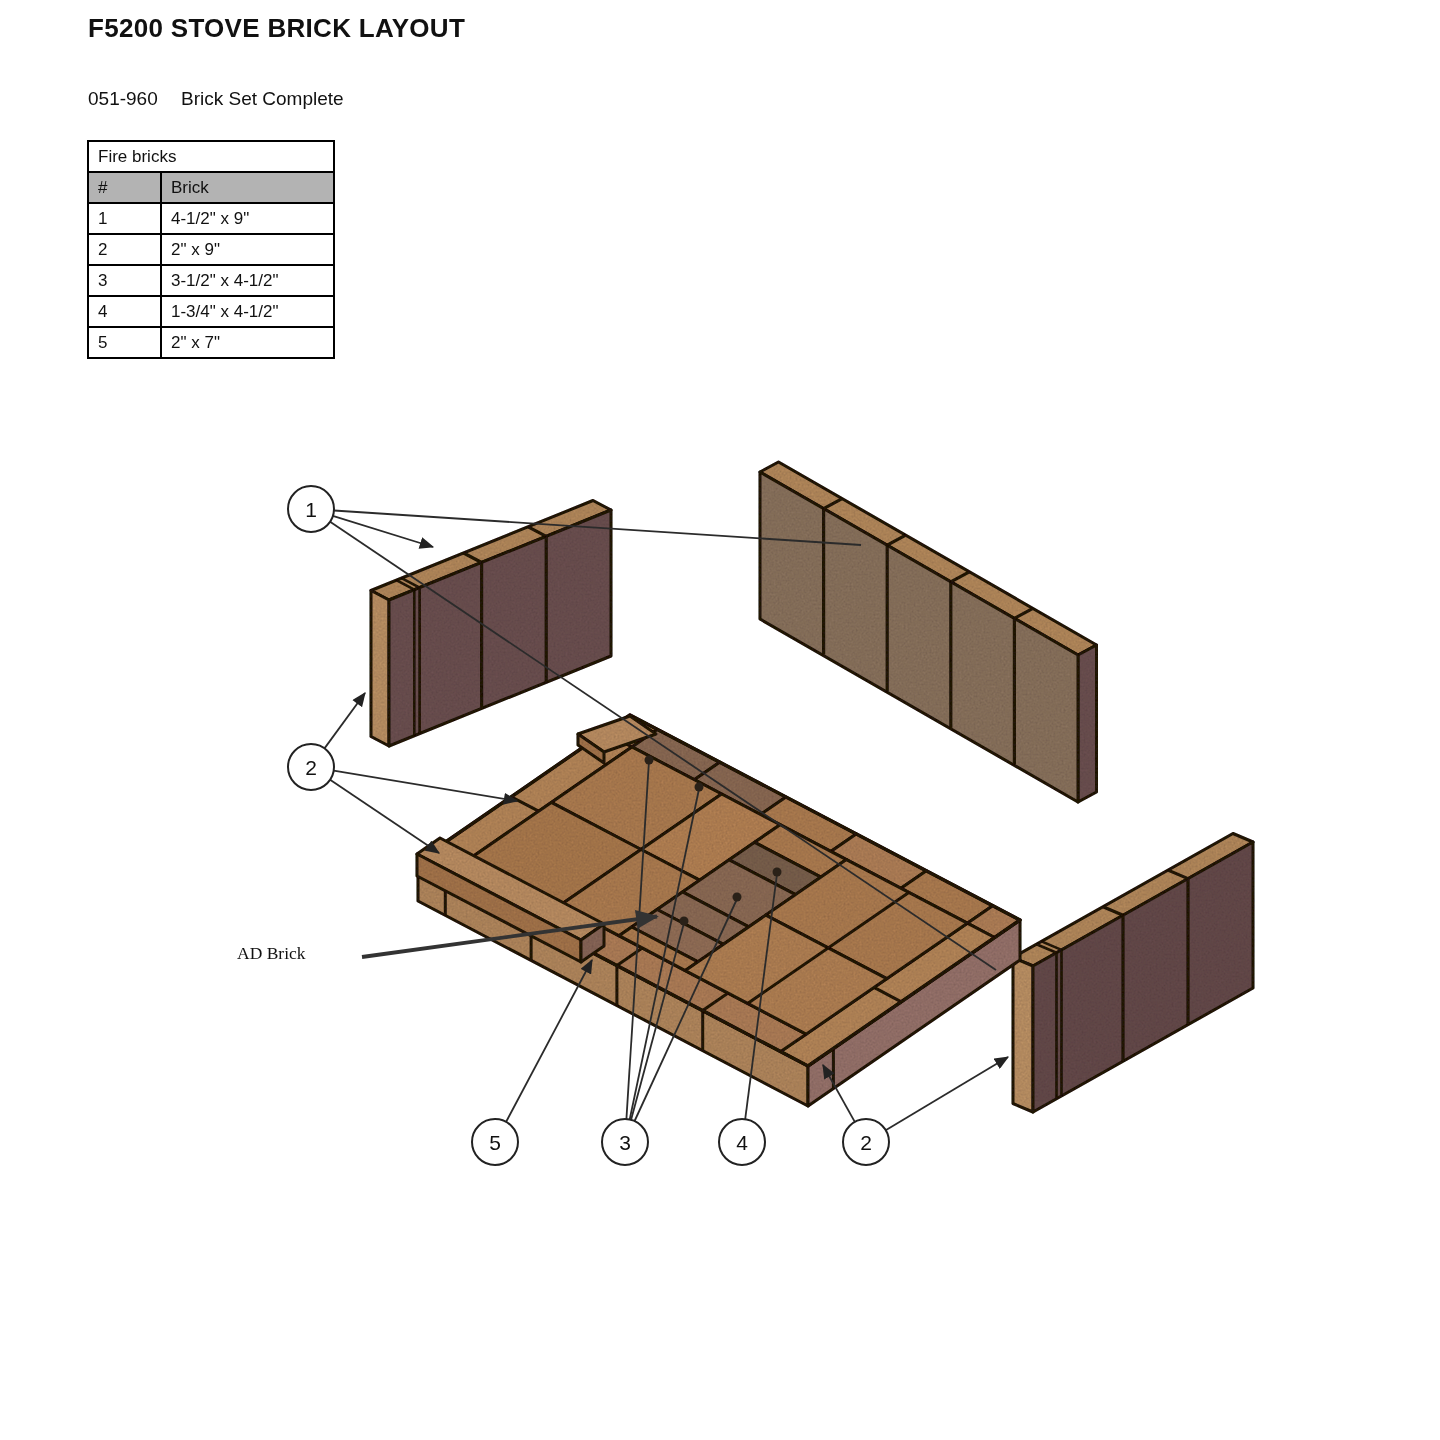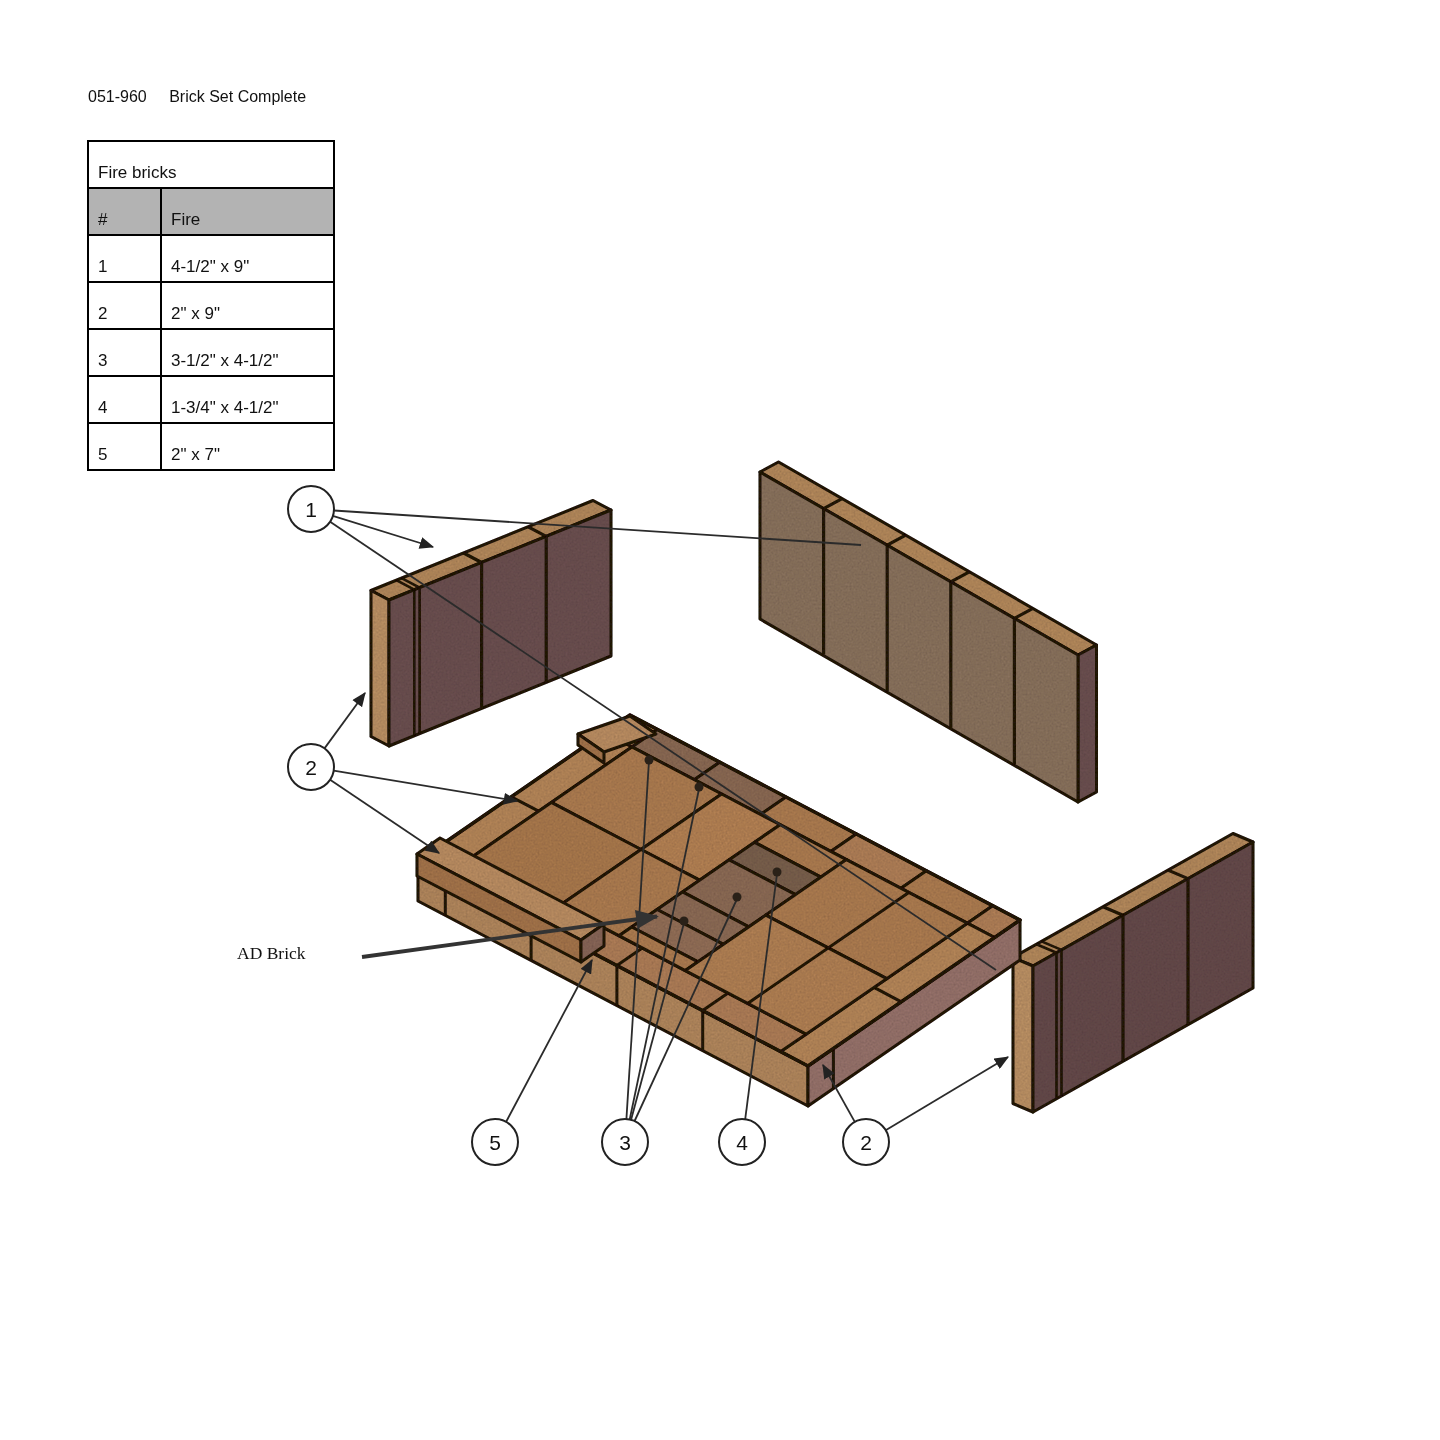--- a/index.html
+++ b/index.html
@@ -1,23 +1,23 @@
 <!DOCTYPE html>
 <html><head>
 <meta charset="utf-8">
 <style>
   html,body{margin:0;padding:0;background:#fff;}
   .page{position:relative;width:1440px;height:1440px;background:#ffffff;overflow:hidden;
         font-family:"Liberation Sans", sans-serif;color:#111;}
   .title{position:absolute;left:88px;top:13px;font-size:26px;font-weight:bold;letter-spacing:.3px;}
-  .subtitle{position:absolute;left:88px;top:88px;font-size:16px;}
+  .subtitle{position:absolute;left:88px;top:88px;font-size:19px;}
   .subtitle .pn{margin-right:18px;}
   .brick-table{position:absolute;left:87px;top:140px;border-collapse:collapse;table-layout:fixed;
                font-size:17px;}
-  .brick-table td{border:2px solid #000;height:29px;padding:16px 0 0 9px;vertical-align:middle;background:#fff;}
+  .brick-table td{border:2px solid #000;height:29px;padding:0 0 0 9px;vertical-align:middle;background:#fff;}
   .brick-table td.c1{width:62px;}
   .brick-table td.c2{width:162px;}
   .brick-table tr.hdr td{background:#b3b3b3;}
   .ad-label{position:absolute;left:237px;top:943px;font-size:17.5px;font-family:Liberation Serif, serif;}
   svg{position:absolute;left:0;top:0;}
   svg text.co{font-family:"Liberation Sans",sans-serif;font-size:21px;fill:#111;}
 </style>
 </head>
 <body>
 
@@ -195,33 +195,34 @@
       <circle cx="742" cy="1142" r="23" fill="#fff" stroke="#222" stroke-width="2"></circle>
       <text class="co" x="742" y="1149.5" text-anchor="middle">4</text>
     </g>
     <g>
       <circle cx="866" cy="1142" r="23" fill="#fff" stroke="#222" stroke-width="2"></circle>
       <text class="co" x="866" y="1149.5" text-anchor="middle">2</text>
     </g>
   </g>
 </svg>
 
+  <div class="title">F5200 STOVE BRICK LAYOUT</div>
   <div class="subtitle">
     <span class="pn">051-960</span>
     <span>Brick Set Complete</span>
   </div>
 
   <table class="brick-table">
     <tbody>
       <tr>
         <td colspan="2">Fire bricks</td>
       </tr>
       <tr class="hdr">
         <td class="c1">#</td>
-        <td class="c2">Fire</td>
+        <td class="c2">Brick</td>
       </tr>
       <tr>
         <td class="c1">1</td>
         <td class="c2">4-1/2" x 9"</td>
       </tr>
       <tr>
         <td class="c1">2</td>
         <td class="c2">2" x 9"</td>
       </tr>
       <tr>

